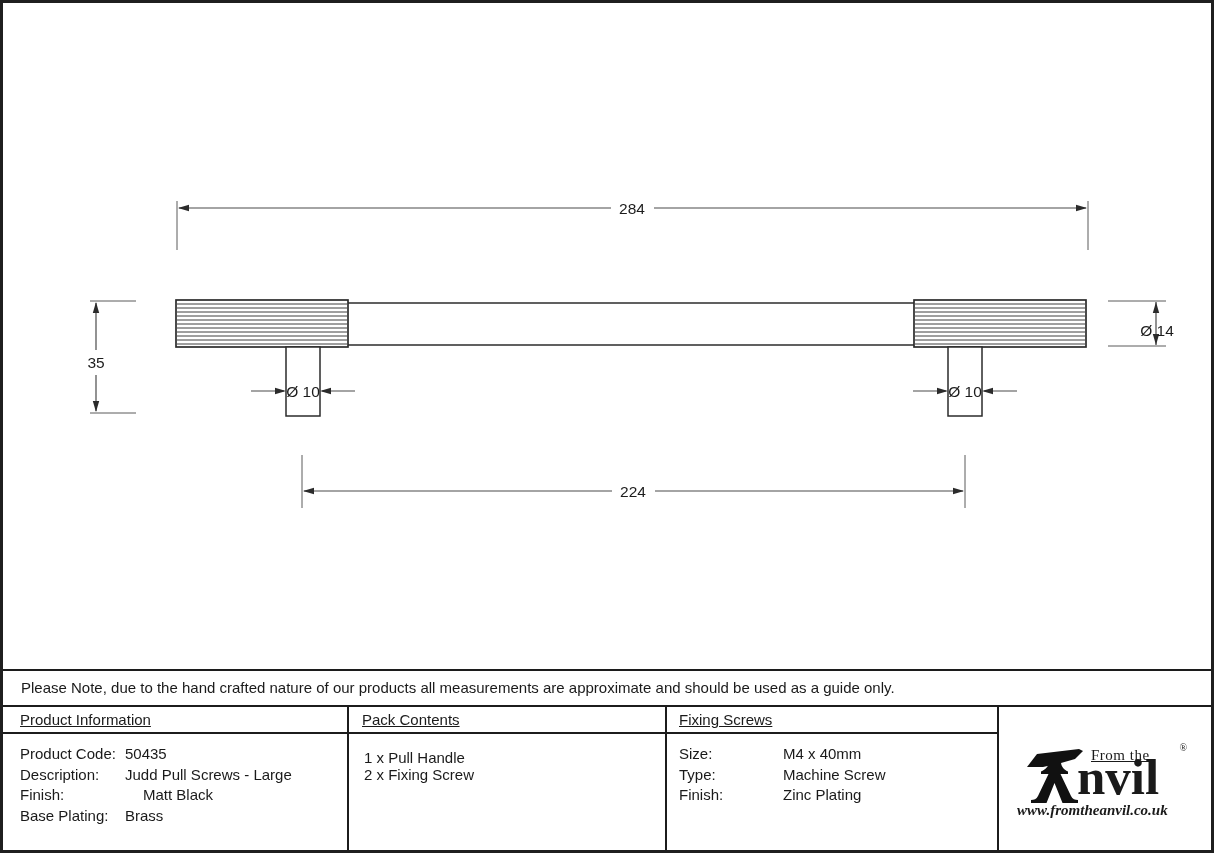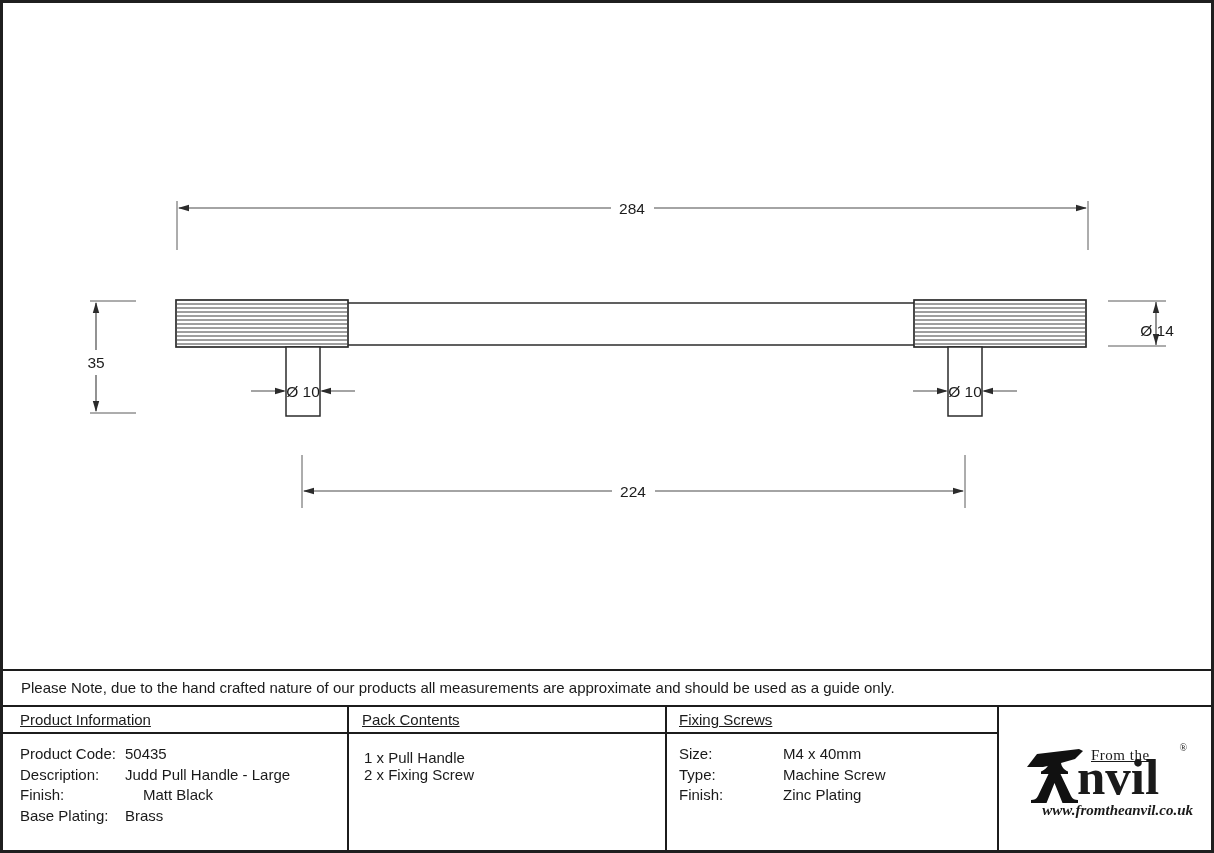--- a/index.html
+++ b/index.html
@@ -53,21 +53,21 @@
     font-family:"Liberation Serif", serif;
     font-size:10px;
   }
   #logo .nvil{
     left:52px;top:7px;
     font-family:Liberation Serif, serif;
     font-size:51px;line-height:1;font-weight:600;
     letter-spacing:0px;white-space:nowrap;
   }
   #logo .url{
-    left:-8px;top:57px;width:176px;text-align:right;
+    left:-8px;top:57px;width:176px;text-align:left;
     font-family:"Liberation Serif", serif;
     font-style:italic;font-weight:700;
     font-size:15px;white-space:nowrap;
   }
 </style>
 </head>
 <body>
 
 <div id="sheet">
 
@@ -176,21 +176,21 @@
     <div class="abs vdiv" style="left:994px"></div>
     <div class="abs" id="header-underline"></div>
 
     <div class="abs cell-header" style="left:17px">Product Information</div>
     <div class="trow" style="left:17px;top:36px">
       <span class="tlabel">Product Code:</span>
       <span class="tvalue" style="left:105px">50435</span>
     </div>
     <div class="trow" style="left:17px;top:56.5px">
       <span class="tlabel">Description:</span>
-      <span class="tvalue" style="left:105px">Judd Pull Handle - Large</span>
+      <span class="tvalue" style="left:105px">Judd Pull Screws - Large</span>
     </div>
     <div class="trow" style="left:17px;top:77px">
       <span class="tlabel">Finish:</span>
       <span class="tvalue" style="left:123px">Matt Black</span>
     </div>
     <div class="trow" style="left:17px;top:97.5px">
       <span class="tlabel">Base Plating:</span>
       <span class="tvalue" style="left:105px">Brass</span>
     </div>
 

